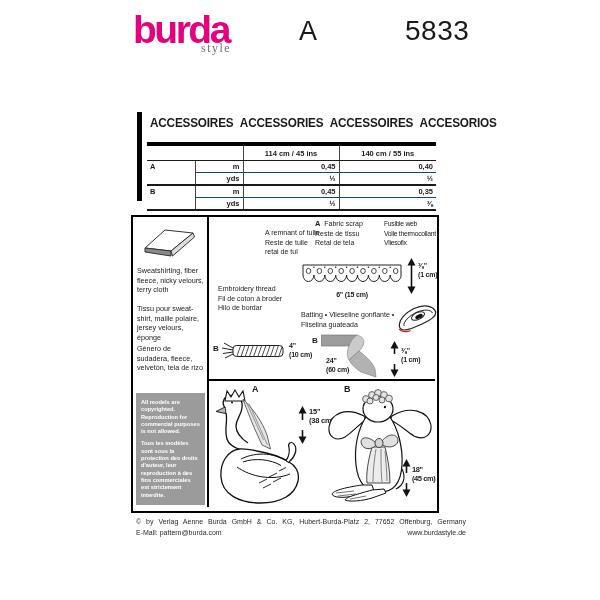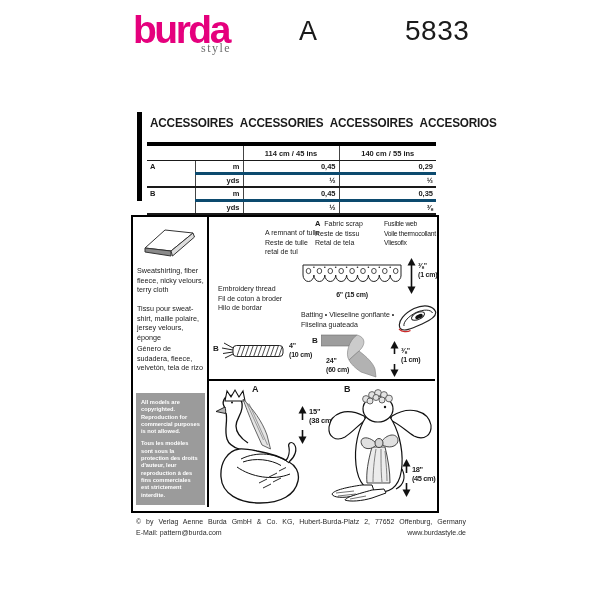--- a/index.html
+++ b/index.html
@@ -15,21 +15,21 @@
   .acc-bar{left:137px;top:112px;width:5px;height:89px;background:#000;}
   .acc-title{left:150px;top:116px;font-size:12.5px;font-weight:bold;word-spacing:4px;letter-spacing:-.2px;
              transform:scaleX(.94);transform-origin:left top;white-space:nowrap;}
   table.yardage{left:147px;top:142px;width:289px;border-collapse:collapse;table-layout:fixed;
                 border-top:4px solid #000;border-bottom:2px solid #1a1a1a;font-size:7.5px;font-weight:bold;}
   table.yardage td{padding:1px 3px;height:9px;vertical-align:middle;}
   table.yardage tr.head td{border-bottom:1.5px solid #1a1a1a;height:12px;text-align:center;}
   table.yardage td.c3,table.yardage td.c4{border-left:1px solid #444;text-align:right;}
   table.yardage td.unit{border-left:1px solid #444;text-align:right;}
   table.yardage td.lbl{text-align:left;vertical-align:top;}
-  table.yardage tr.yds td{border-top:3px solid #0c4a6e;}
+  table.yardage tr.yds td{border-top:1px solid #0c4a6e;}
   table.yardage tr.bsep td{border-top:2px solid #1a1a1a;}
   
   .main-box{left:131px;top:215px;width:304px;height:294px;border:2px solid #000;}
   .v-div{left:207px;top:217px;width:2px;height:290px;background:#000;}
   .h-div{left:209px;top:379px;width:226px;height:2px;background:#000;}
   
   .side-txt{width:67px;font-size:7.2px;line-height:1.32;}
   .side-en{left:137px;top:266px;} .side-fr{left:137px;top:304px;} .side-es{left:137px;top:344px;}
   .gray-box{left:136px;top:393px;width:69px;height:112px;background:#9b9b9b;color:#fff;
             font-size:5.7px;font-weight:bold;line-height:1.28;padding:6px 5px;box-sizing:border-box;overflow:hidden;}
@@ -80,21 +80,21 @@
     <tbody>
         <tr class="head">
       <td colspan="2"></td>
       <td class="c3">114 cm / 45 ins</td>
       <td class="c4">140 cm / 55 ins</td>
     </tr>
     <tr>
       <td class="lbl" rowspan="2">A</td>
       <td class="unit">m</td>
       <td class="c3">0,45</td>
-      <td class="c4">0,29</td>
+      <td class="c4">0,40</td>
     </tr>
     <tr class="yds">
       <td class="unit">yds</td>
       <td class="c3">½</td>
       <td class="c4">½</td>
     </tr>
     <tr class="bsep">
       <td class="lbl" rowspan="2">B</td>
       <td class="unit">m</td>
       <td class="c3">0,45</td>

